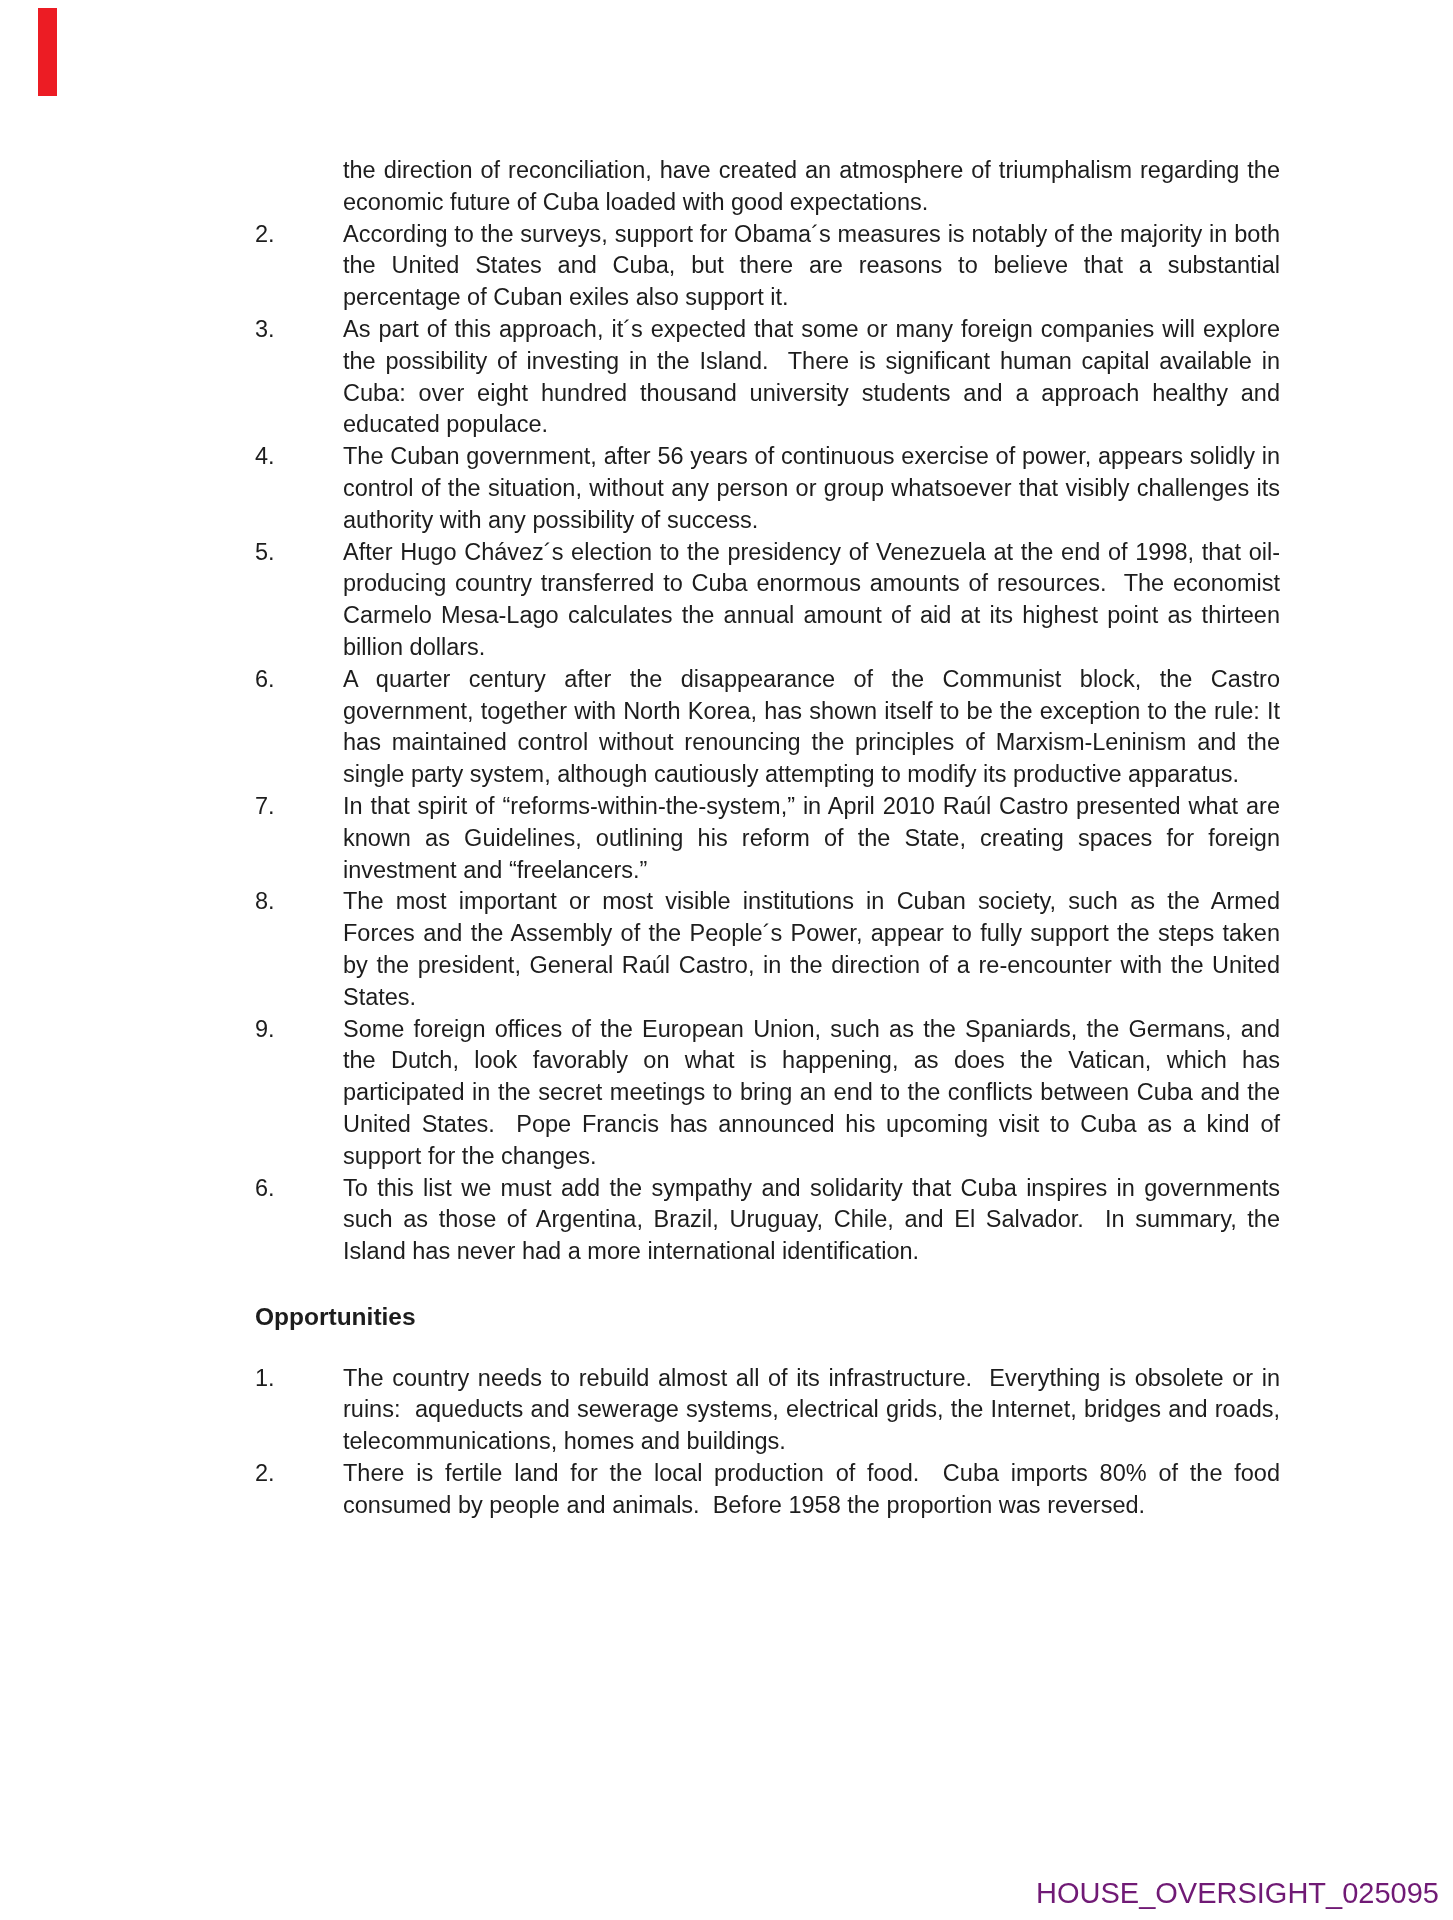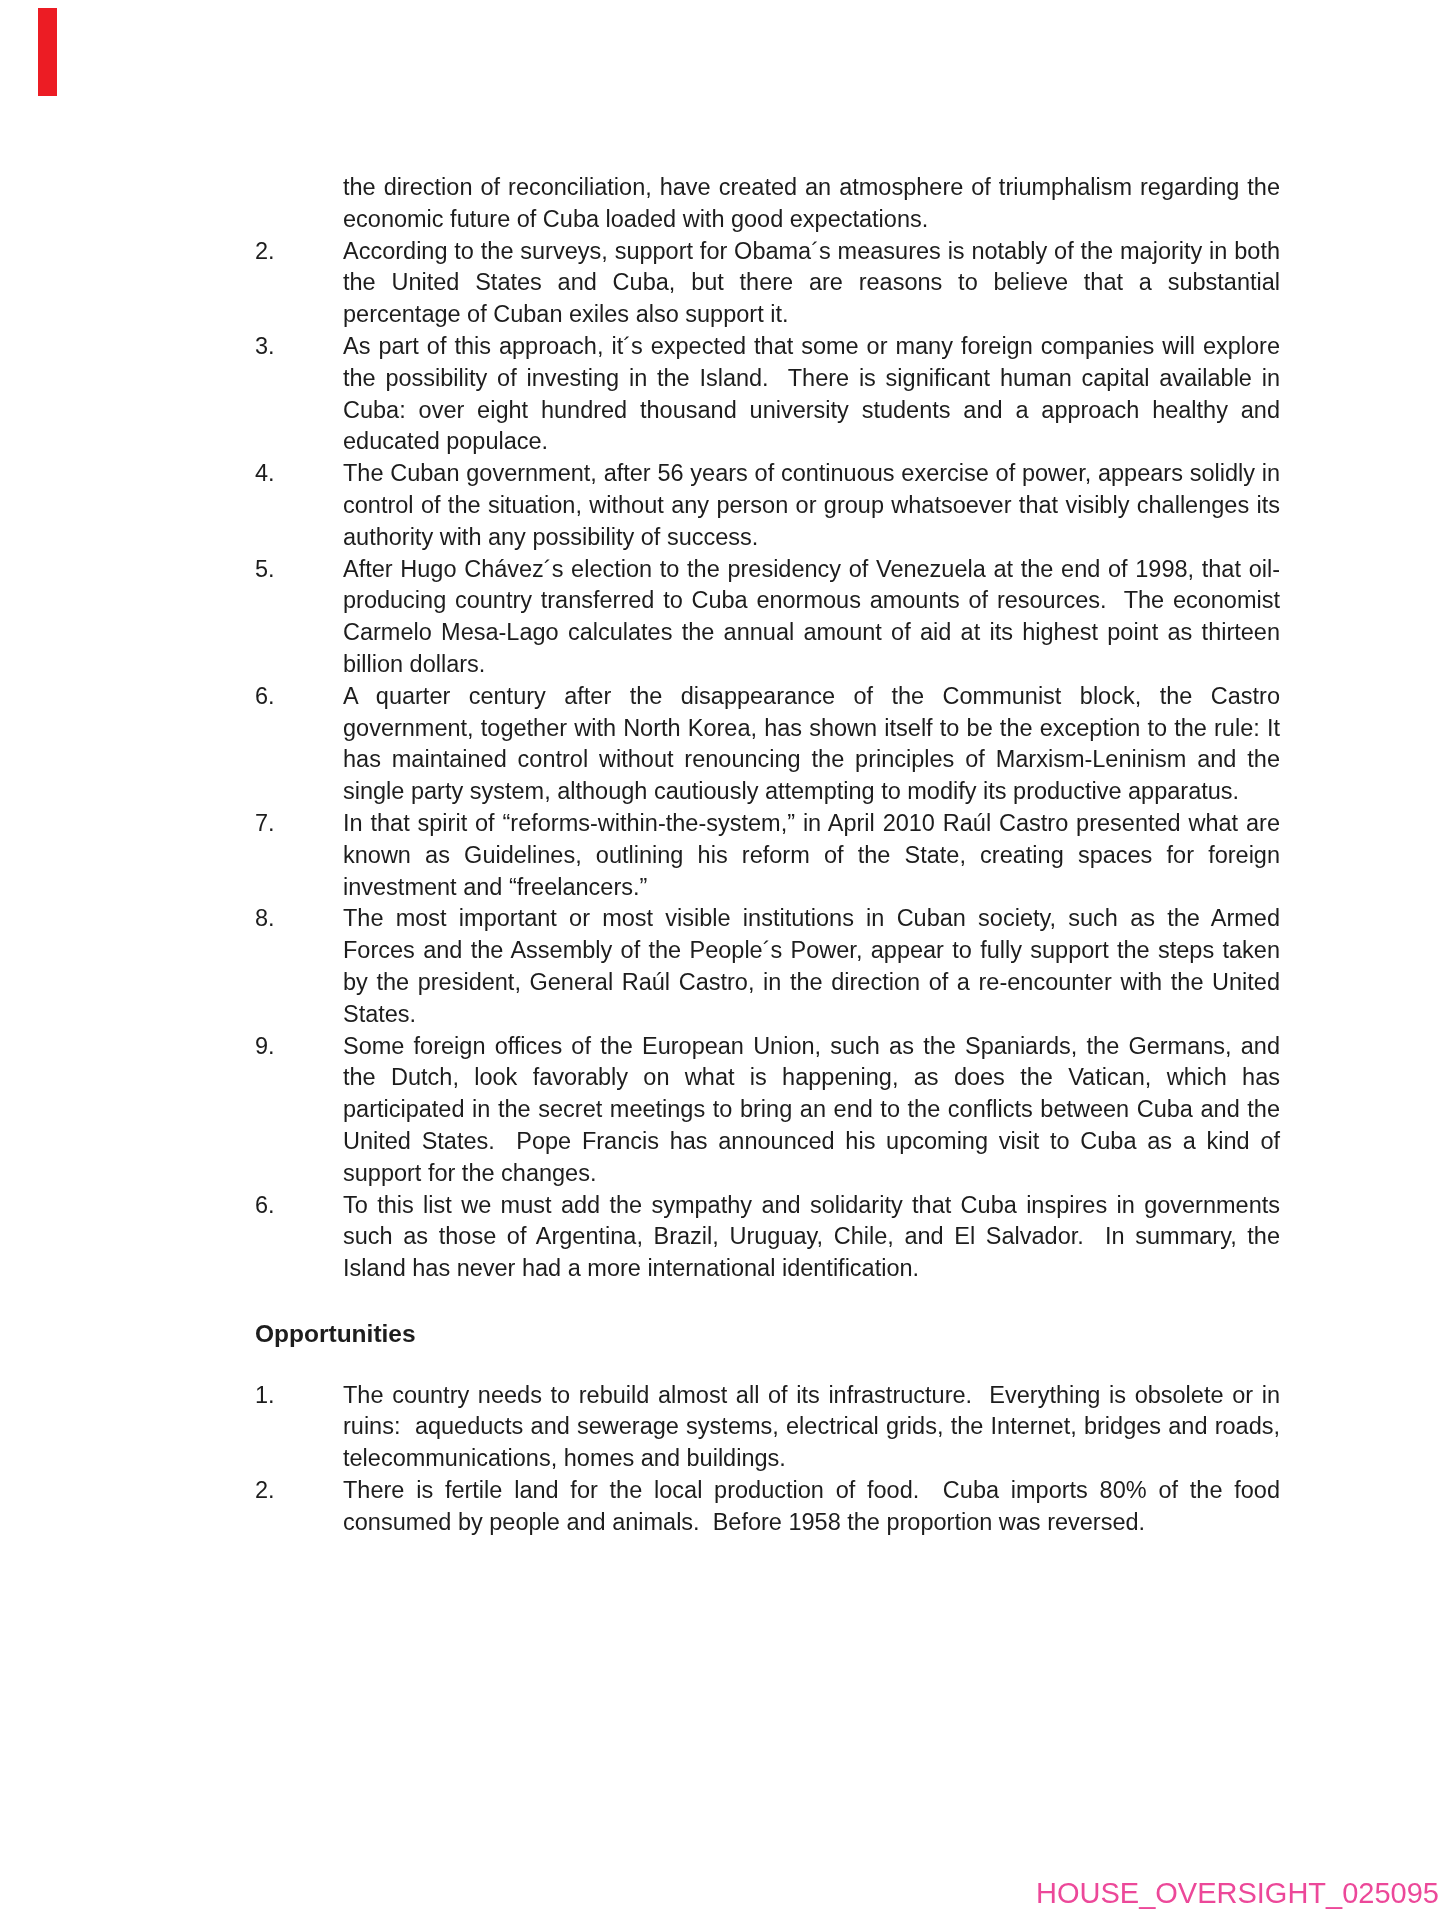--- a/index.html
+++ b/index.html
@@ -12,21 +12,21 @@
     overflow: hidden;
   }
   .red-flag {
     position: absolute;
     left: 38px; top: 8px;
     width: 19px; height: 88px;
     background: #ec1c24;
   }
   .doc {
     position: absolute;
-    left: 0; top: 172px;
+    left: 0; top: 155px;
     width: 1453px;
   }
   .list {
     width: 937px;
     margin-left: 343px;
   }
   .para {
     position: relative;
     font-size: 23.5px;
     line-height: 31.8px;
@@ -48,21 +48,21 @@
     line-height: 31.8px;
     font-weight: bold;
   }
   .opp-list { margin-top: 30px; }
   .bates {
     position: absolute;
     top: 1876px;
     right: 14px;
     font-size: 29px;
     line-height: 34px;
-    color: #ec4899;
+    color: #701a75;
     white-space: nowrap;
   }
 </style>
 </head>
 <body>
 
 <div class="red-flag"></div>
 
 <div class="doc">
   <div class="list">

